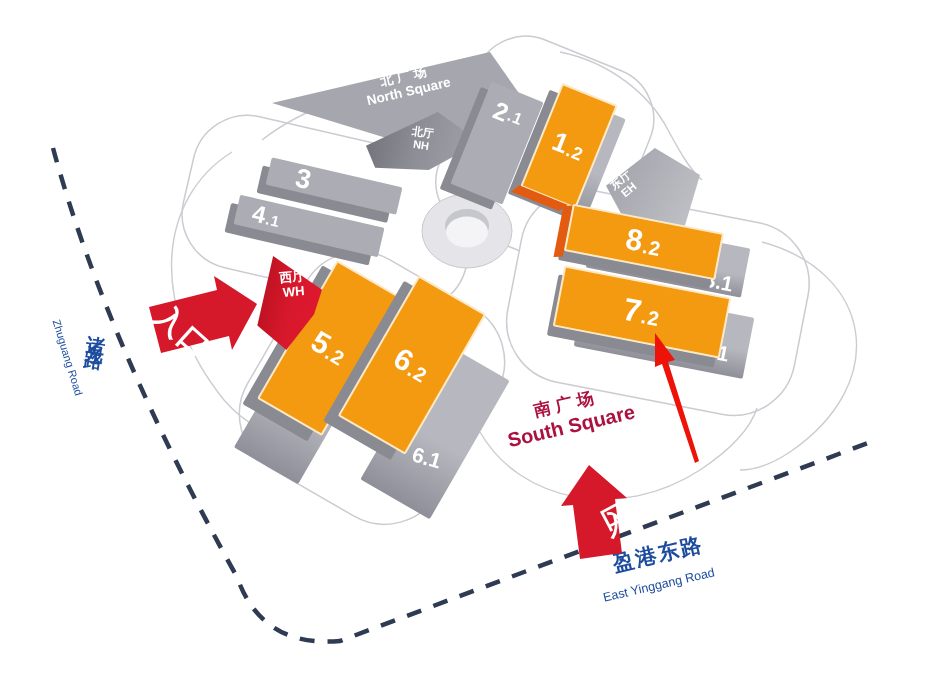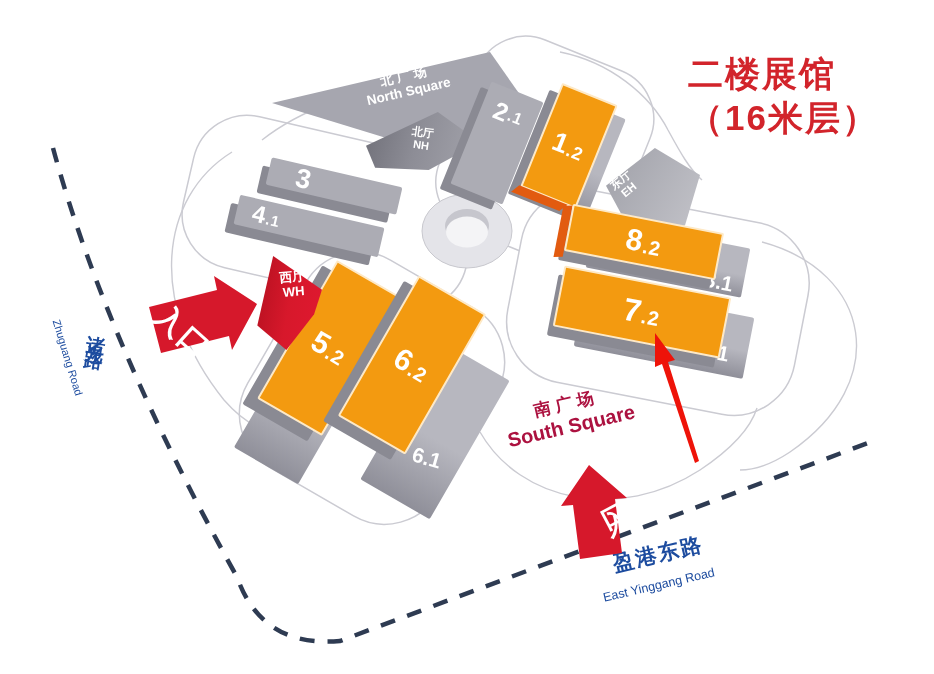--- a/index.html
+++ b/index.html
@@ -178,18 +178,14 @@
 
   <svg class="layer" width="934" height="674" style="pointer-events:none">
     <polygon points="149,307 217,290 214,276 257,304 232,350 229,336 161,353" fill="#D6182B"></polygon>
     <polygon points="589,465 627,498 615,499 622,553 580,559 573,505 561,506" fill="#D6182B"></polygon>
     <polygon points="655,333 675,360 668,362 699,461 695,463 662,364 655,367" fill="#EE1309"></polygon>
   </svg>
 
   <div class="entr" style="left:172px;top:296px;font-size:30px;transform:rotate(42deg);transform-origin:left top;letter-spacing:2px">入口</div>
   <div class="entr" style="left:584px;top:490px;writing-mode:vertical-rl;font-size:26px;transform:rotate(-28deg)">入口</div>
 
-  <div class="title">
-    <div>二楼展馆</div>
-    <div>（16米层）</div>
-  </div>
 
 </div>
 
 </body></html>

